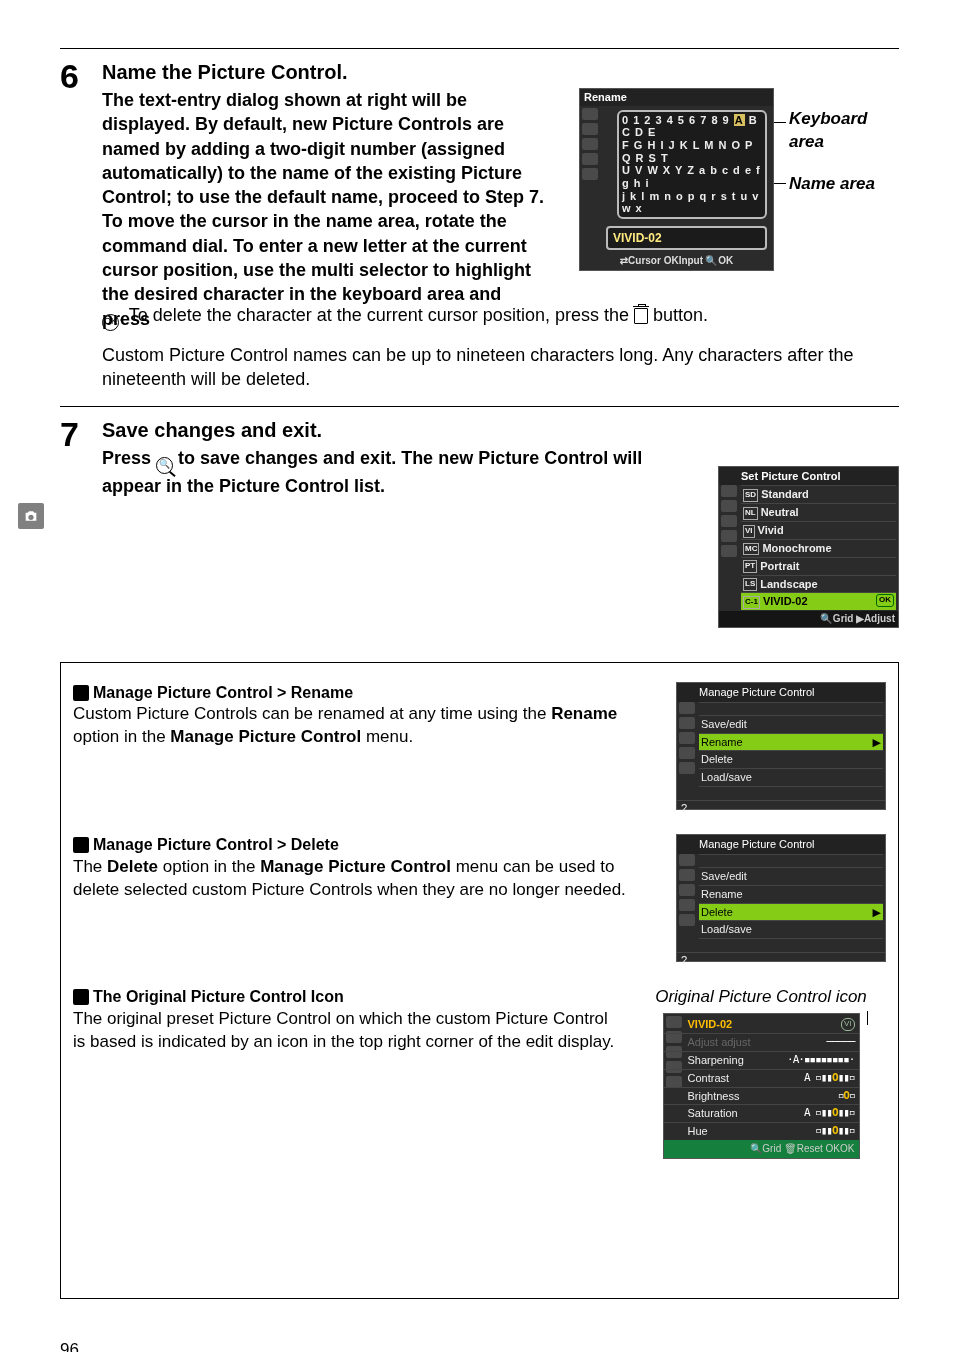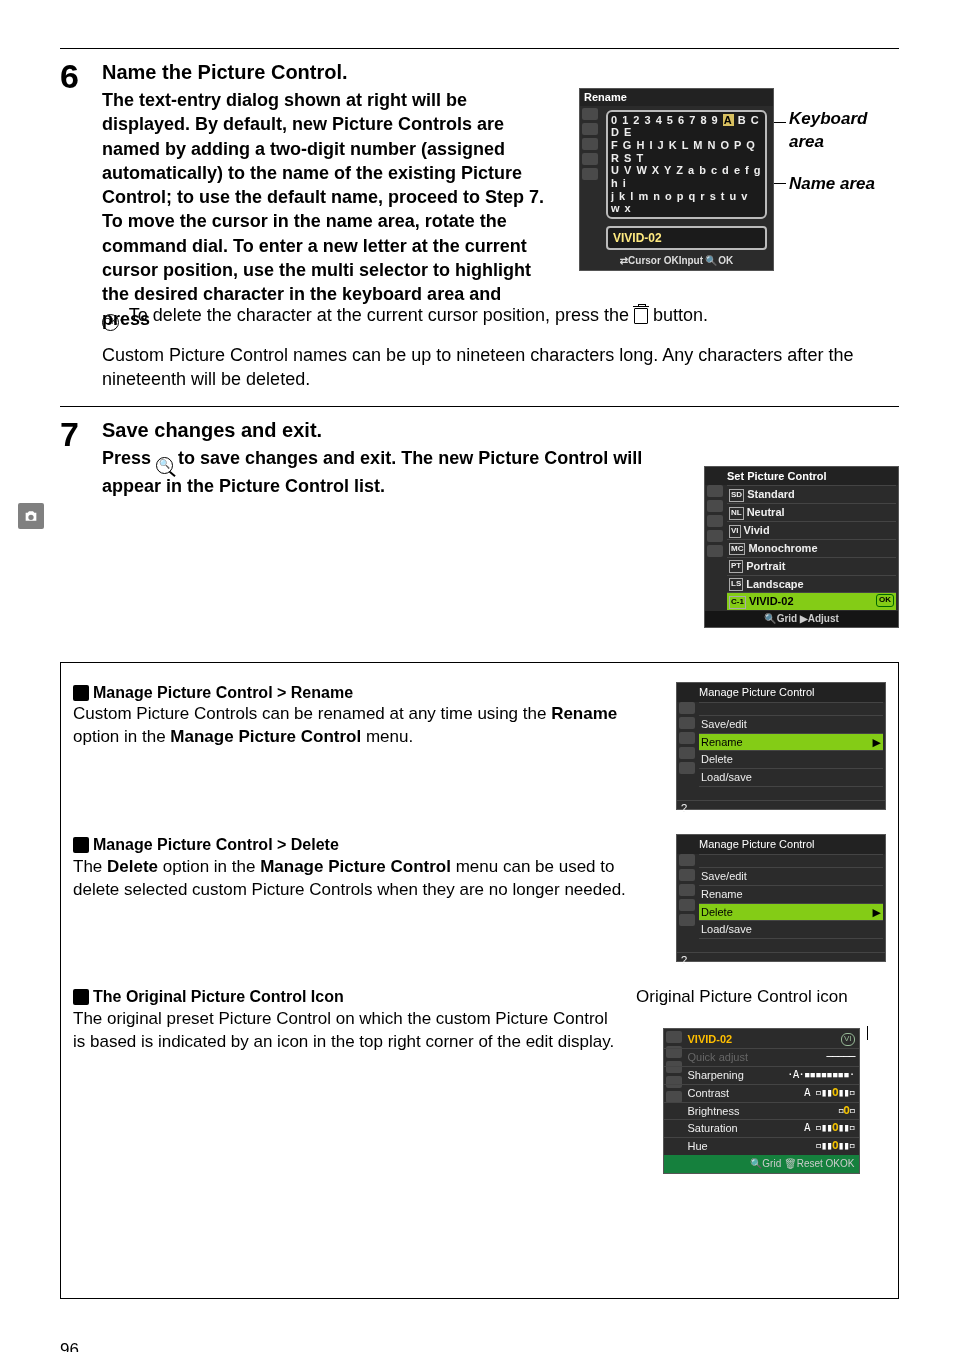--- a/index.html
+++ b/index.html
@@ -22,47 +22,47 @@
   .text1 { flex: 1; }
 
   
   .fig-rename { flex: 0 0 auto; position: relative; width: 320px; height: 140px; font-style: italic; font-size: 17px; }
   .rename-screen {
     position: absolute; top: 0; left: 0; width: 195px; box-sizing: border-box;
     background: #2b2b2b; border: 1px solid #555; color: #eee; font-style: normal;
     font-family: Arial, sans-serif; font-size: 11px;
   }
   .rename-title { background:#222; color:#fff; padding:1px 4px; font-size:11px; }
-  .kbd-wrap { padding: 4px 6px 4px 26px; position:relative; }
+  .kbd-wrap { padding: 4px 6px 4px 37px; position:relative; }
   .side-icons { position:absolute; left:2px; top:2px; width:18px; display:flex; flex-direction:column; gap:3px;}
   .side-icons div { width:16px;height:12px; background:#4a4a4a; border-radius:2px;}
   .kbd { border:2px solid #bbb; border-radius:6px; padding:2px 3px; background:#1b1b1b; color:#eee; font-size:11px; letter-spacing:1px; line-height:1.15;}
   .kbd span.hl { background:#d8c060; color:#000; padding:0 1px;}
   .namearea { margin:3px 6px 2px 26px; border:2px solid #bbb; border-radius:4px; padding:2px 5px; color:#ffea80; font-size:12px; background:#1b1b1b;}
   .rename-footer { text-align:center; font-size:10px; padding:2px 0; color:#ddd; }
 
   .callout1 { position:absolute; top: 20px; left: 210px; }
   .callout2 { position:absolute; top: 85px; left: 210px; }
   .line-h { position:absolute; height:1px; background:#000; }
 
   .bodypara { margin-top: 12px; }
 
   
-  .fig-setpc { width: 195px; font-style: normal; }
+  .fig-setpc { width: 181px; font-style: normal; }
   .pc-screen {
     background:#2b2b2b; border:1px solid #555; color:#eee; font-family: Arial,sans-serif;
     font-size:11px;
   }
   .pc-title { background:#222; padding:2px 4px 2px 22px; color:#fff; font-size:11px; position:relative;}
   .pc-list { padding: 0 2px 1px 22px; position: relative;}
   .pc-list .side-icons{ top:0;}
   .pc-item { border-top:1px solid #444; padding:1px 2px; white-space:nowrap; overflow:hidden; }
   .pc-item.sel { background:#84cc16; color:#000; }
   .pc-badge { display:inline-block; border:1px solid #aaa; font-size:8px; padding:0 1px; margin-right:3px; vertical-align:middle;}
-  .pc-footer { text-align:center; font-size:10px; padding:1px 3px; background:#151515; color:#ccc;}
+  .pc-footer { text-align:right; font-size:10px; padding:1px 3px; background:#151515; color:#ccc;}
 
   
   .greytab {
     position: absolute; left: 18px; width: 26px; height: 26px; background:#808080;
     border-radius: 2px; display:flex; align-items:center; justify-content:center;
   }
   .greytab svg { width:16px;height:16px; fill:#fff; }
 
   
   .notebox {
@@ -82,21 +82,21 @@
   .inline-icon { display:inline-block; width:15px; height:15px; border:1.5px solid #000; border-radius:50%; vertical-align:-3px; position:relative; font-size:9px; text-align:center; line-height:13px; font-style:normal;}
   .zoomin { font-family: Arial,sans-serif;}
   .zoomin::after{content:""; position:absolute; width:7px; height:1.5px; background:#000; bottom:-2px; right:-4px; transform:rotate(40deg);}
   .trash { display:inline-block; width:12px;height:14px; border:1.5px solid #000; border-radius:1px; vertical-align:-3px; position:relative;}
   .trash::before{content:""; position:absolute; top:-3px; left:-2px; width:16px;height:1.5px; background:#000;}
   .trash::after{content:""; position:absolute; top:-5px; left:3px; width:6px; height:2px; border:1.5px solid #000; border-bottom:none;}
 
   .footer-page { font-size:17px; margin-top: 40px; }
 
   
-  .vivid-title { text-align:left; font-size:17px; margin-bottom: 19px;}
+  .vivid-title { text-align:center; font-style:italic; font-size:17px; margin-bottom: 4px;}
   .vivid-screen { width:195px; margin:0 auto; background:#2b2b2b; border:1px solid #555; font-family:Arial,sans-serif; font-size:11px; color:#eee;}
   .vr { display:flex; justify-content:space-between; padding:1px 4px 1px 24px; border-top:1px solid #444; position:relative;}
   .vr.head{ border:none; color:#ffbf00; font-weight:bold;}
   .vr.head .badge{ position:absolute; right:4px; top:2px; border:1px solid #9b9; border-radius:6px; color:#9b9; font-size:8px; padding:0 2px; font-weight:normal;}
   .vr .bars { font-family: monospace; letter-spacing:-1px; color:#fff;}
   .vr .bars b{ color:#f0c000;}
   .vr.dim{ color:#666;}
   .vivid-footer{ background:#15803d; text-align:right; font-size:10px; padding:2px 4px; color:#ccc;}
   .vivid-wrap{ position:relative; padding-top:2px;}
   .vivid-wrap .side-icons{ top:2px;}
@@ -277,21 +277,21 @@
                 <div></div>
                 <div></div>
                 <div></div>
               </div>
           <div class="vr head">
                 <span>VIVID-02</span>
                 <span class="badge">VI</span>
               </div>
           <div id="vivid-rows">
                 <div class="vr dim">
-                  <span>Quick adjust</span>
+                  <span>Adjust adjust</span>
                   <span class="bars">─────</span>
                 </div>
                 <div class="vr">
                   <span>Sharpening</span>
                   <span class="bars">·A·▪▪▪▪▪▪▪▪·</span>
                 </div>
                 <div class="vr">
                   <span>Contrast</span>
                   <span class="bars">A ▫▮▮<b>O</b>▮▮▫</span>
                 </div>

